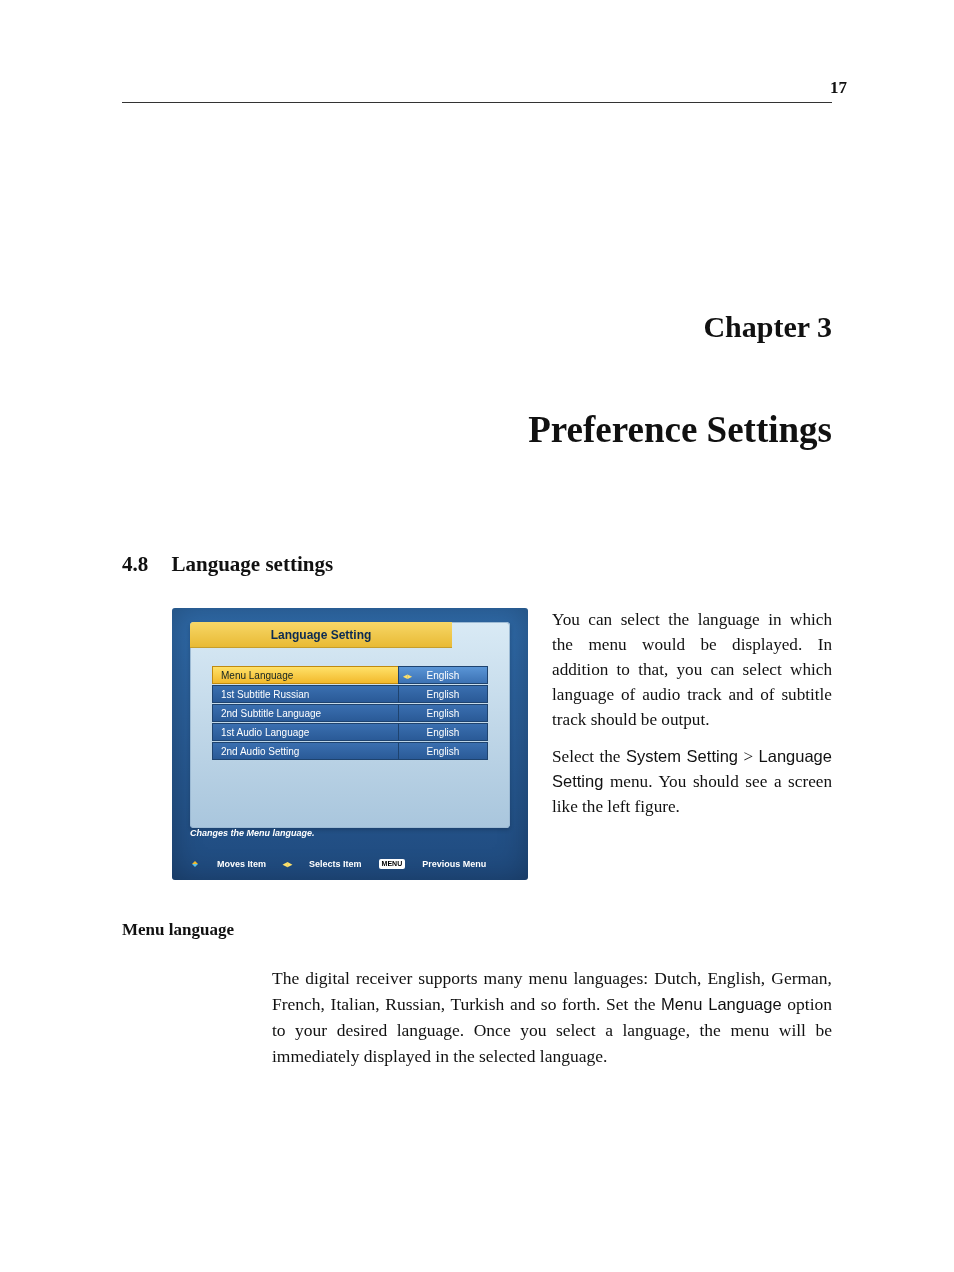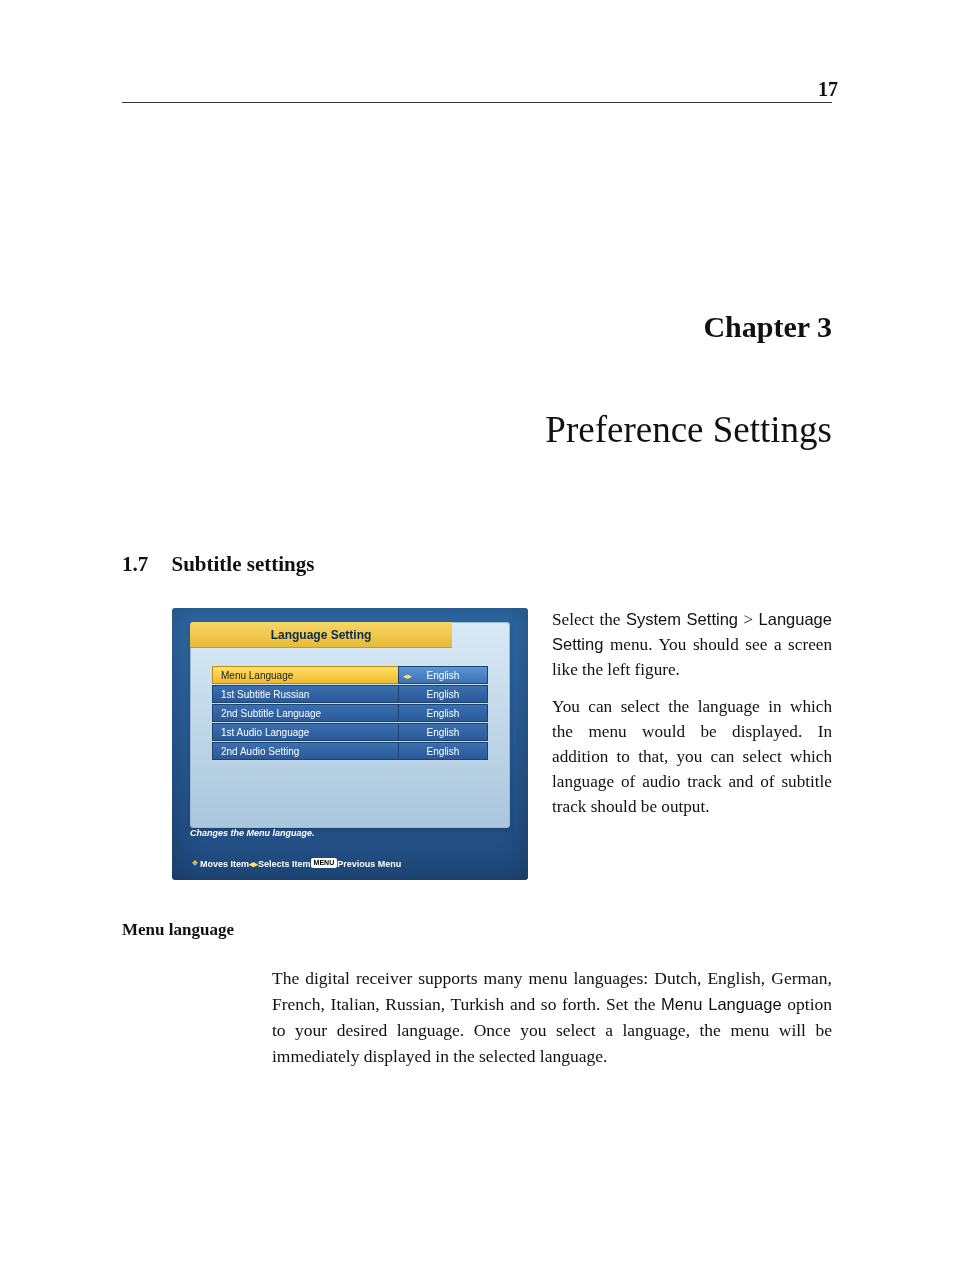--- a/index.html
+++ b/index.html
@@ -1,20 +1,20 @@
 <!DOCTYPE html>
 <html><head>
 <meta charset="utf-8">
 <style>
   html,body{margin:0;padding:0;background:#fff;color:#111;font-family:Georgia,"Times New Roman",serif}
   .page{width:954px;height:1272px;margin:0 auto;position:relative;box-sizing:border-box}
   .header-line{position:absolute;left:122px;right:122px;top:102px;border-top:1px solid #333}
-  .page-num{position:absolute;right:116px;top:78px;font-weight:700;font-size:20px;font-family:Georgia,serif}
+  .page-num{position:absolute;right:107px;top:78px;font-weight:700;font-size:17px;font-family:Georgia,serif}
   .chapter-label{position:absolute;right:122px;top:310px;font-size:30px;font-weight:700}
-  .chapter-title{position:absolute;right:122px;top:408px;font-size:37px;font-weight:400}
+  .chapter-title{position:absolute;right:122px;top:408px;font-size:37px;font-weight:700}
   .section-head{position:absolute;left:122px;top:552px;font-size:21px;font-weight:700}
   .section-head .num{margin-right:18px}
   .two-col{position:absolute;left:172px;right:122px;top:608px;display:flex;gap:24px;align-items:flex-start}
   .fig-wrap{flex:0 0 356px}
   .para-col{flex:1;font-size:17.2px;line-height:1.45;text-align:justify}
   .para-col p{margin:0 0 12px 0}
   .ui-sans{font-family:Helvetica,Arial,sans-serif;font-size:16.5px}
   .subhead{position:absolute;left:122px;top:920px;font-size:17px;font-weight:700}
   .body-para{position:absolute;left:272px;right:122px;top:966px;font-size:17.5px;line-height:1.48;text-align:justify}
   
@@ -23,41 +23,41 @@
   .tv-title{position:absolute;left:0;right:58px;top:0;height:26px;background:linear-gradient(180deg,#f7d767 0%,#e8b933 100%);border-top-left-radius:4px;text-align:center;font:700 12px/26px Tahoma,Arial,sans-serif;color:#0a2a52;box-shadow:inset 0 -1px 0 rgba(0,0,0,.15)}
   .tv-list{position:absolute;left:22px;right:22px;top:44px}
   .tv-row{display:flex;height:18px;margin-bottom:1px;font:10px/18px Tahoma,Arial,sans-serif;color:#fff}
   .tv-row .lbl{flex:0 0 186px;padding-left:8px;background:linear-gradient(180deg,#3a6fb0 0%,#2a5a97 100%);border:1px solid #1e436f;border-right:none;box-sizing:border-box}
   .tv-row .val{flex:1;text-align:center;background:linear-gradient(180deg,#3a6fb0 0%,#2a5a97 100%);border:1px solid #1e436f;box-sizing:border-box;position:relative}
   .tv-row.sel .lbl{background:linear-gradient(180deg,#ffe169 0%,#f2b92c 100%);color:#122;border-color:#c08a10}
   .tv-row.sel .val{background:linear-gradient(180deg,#5a95d6 0%,#3c72b4 100%)}
   .lr{position:absolute;left:4px;top:0;font-size:9px;color:#ffe169}
   .tv-hint{position:absolute;left:18px;right:18px;bottom:10px;color:#fff;font:700 9px/1.35 Tahoma,Arial,sans-serif}
   .tv-hint .l1{display:block;margin-bottom:19px;font-style:italic;font-weight:700}
-  .tv-hint .l2{display:flex;align-items:flex-start;gap:0;font-weight:700}
+  .tv-hint .l2{display:flex;align-items:center;gap:17px;font-weight:700}
   .ico-ud{width:10px;height:10px;display:inline-block;position:relative}
   .ico-ud::before{content:"";position:absolute;left:2px;top:-1px;border:3px solid transparent;border-bottom-color:#f2b92c}
   .ico-ud::after{content:"";position:absolute;left:2px;bottom:-1px;border:3px solid transparent;border-top-color:#5ac0e8}
   .ico-lr2{color:#ffe169;font-size:9px}
   .ico-menu{background:#fff;color:#000;border-radius:2px;padding:0 3px;font:800 7px/10px Arial}
 </style>
 </head>
 <body>
 
 <div class="page">
 
   <div class="page-num">17</div>
   <div class="header-line"></div>
 
   <div class="chapter-label">Chapter 3</div>
   <div class="chapter-title">Preference Settings</div>
 
   <div class="section-head">
-    <span class="num">1.7</span>
-    <span>Subtitle settings</span>
+    <span class="num">4.8</span>
+    <span>Language settings</span>
   </div>
 
   <div class="two-col">
     <div class="fig-wrap">
       <div class="tv">
         <div class="tv-panel">
           <div class="tv-title">Language Setting</div>
           <div class="tv-list">
             <div class="tv-row sel">
               <div class="lbl">Menu Language</div>
@@ -92,24 +92,24 @@
             <span class="ico-lr2">◂▸</span>
             <span>Selects Item</span>
             <span class="ico-menu">MENU</span>
             <span>Previous Menu</span>
           </span>
         </div>
       </div>
     </div>
 
     <div class="para-col">
+      <p>You can select the language in which the menu would be dis­played. In addition to that, you can select which language of au­dio track and of subtitle track should be output.</p>
       <p>
         <span>Select the </span><span class="ui-sans">System Setting</span><span> &gt; </span><span class="ui-sans">Lan­guage Setting</span><span> menu. You should see a screen like the left figure.</span>
       </p>
-      <p>You can select the language in which the menu would be dis­played. In addition to that, you can select which language of au­dio track and of subtitle track should be output.</p>
     </div>
   </div>
 
   <div class="subhead">Menu language</div>
 
   <div class="body-para">
     <span>The digital receiver supports many menu languages: Dutch, English, German, French, Italian, Russian, Turkish and so forth. Set the </span><span class="ui-sans">Menu Language</span><span> option to your desired language. Once you select a language, the menu will be immediately displayed in the selected language.</span>
   </div>
 
 </div>

